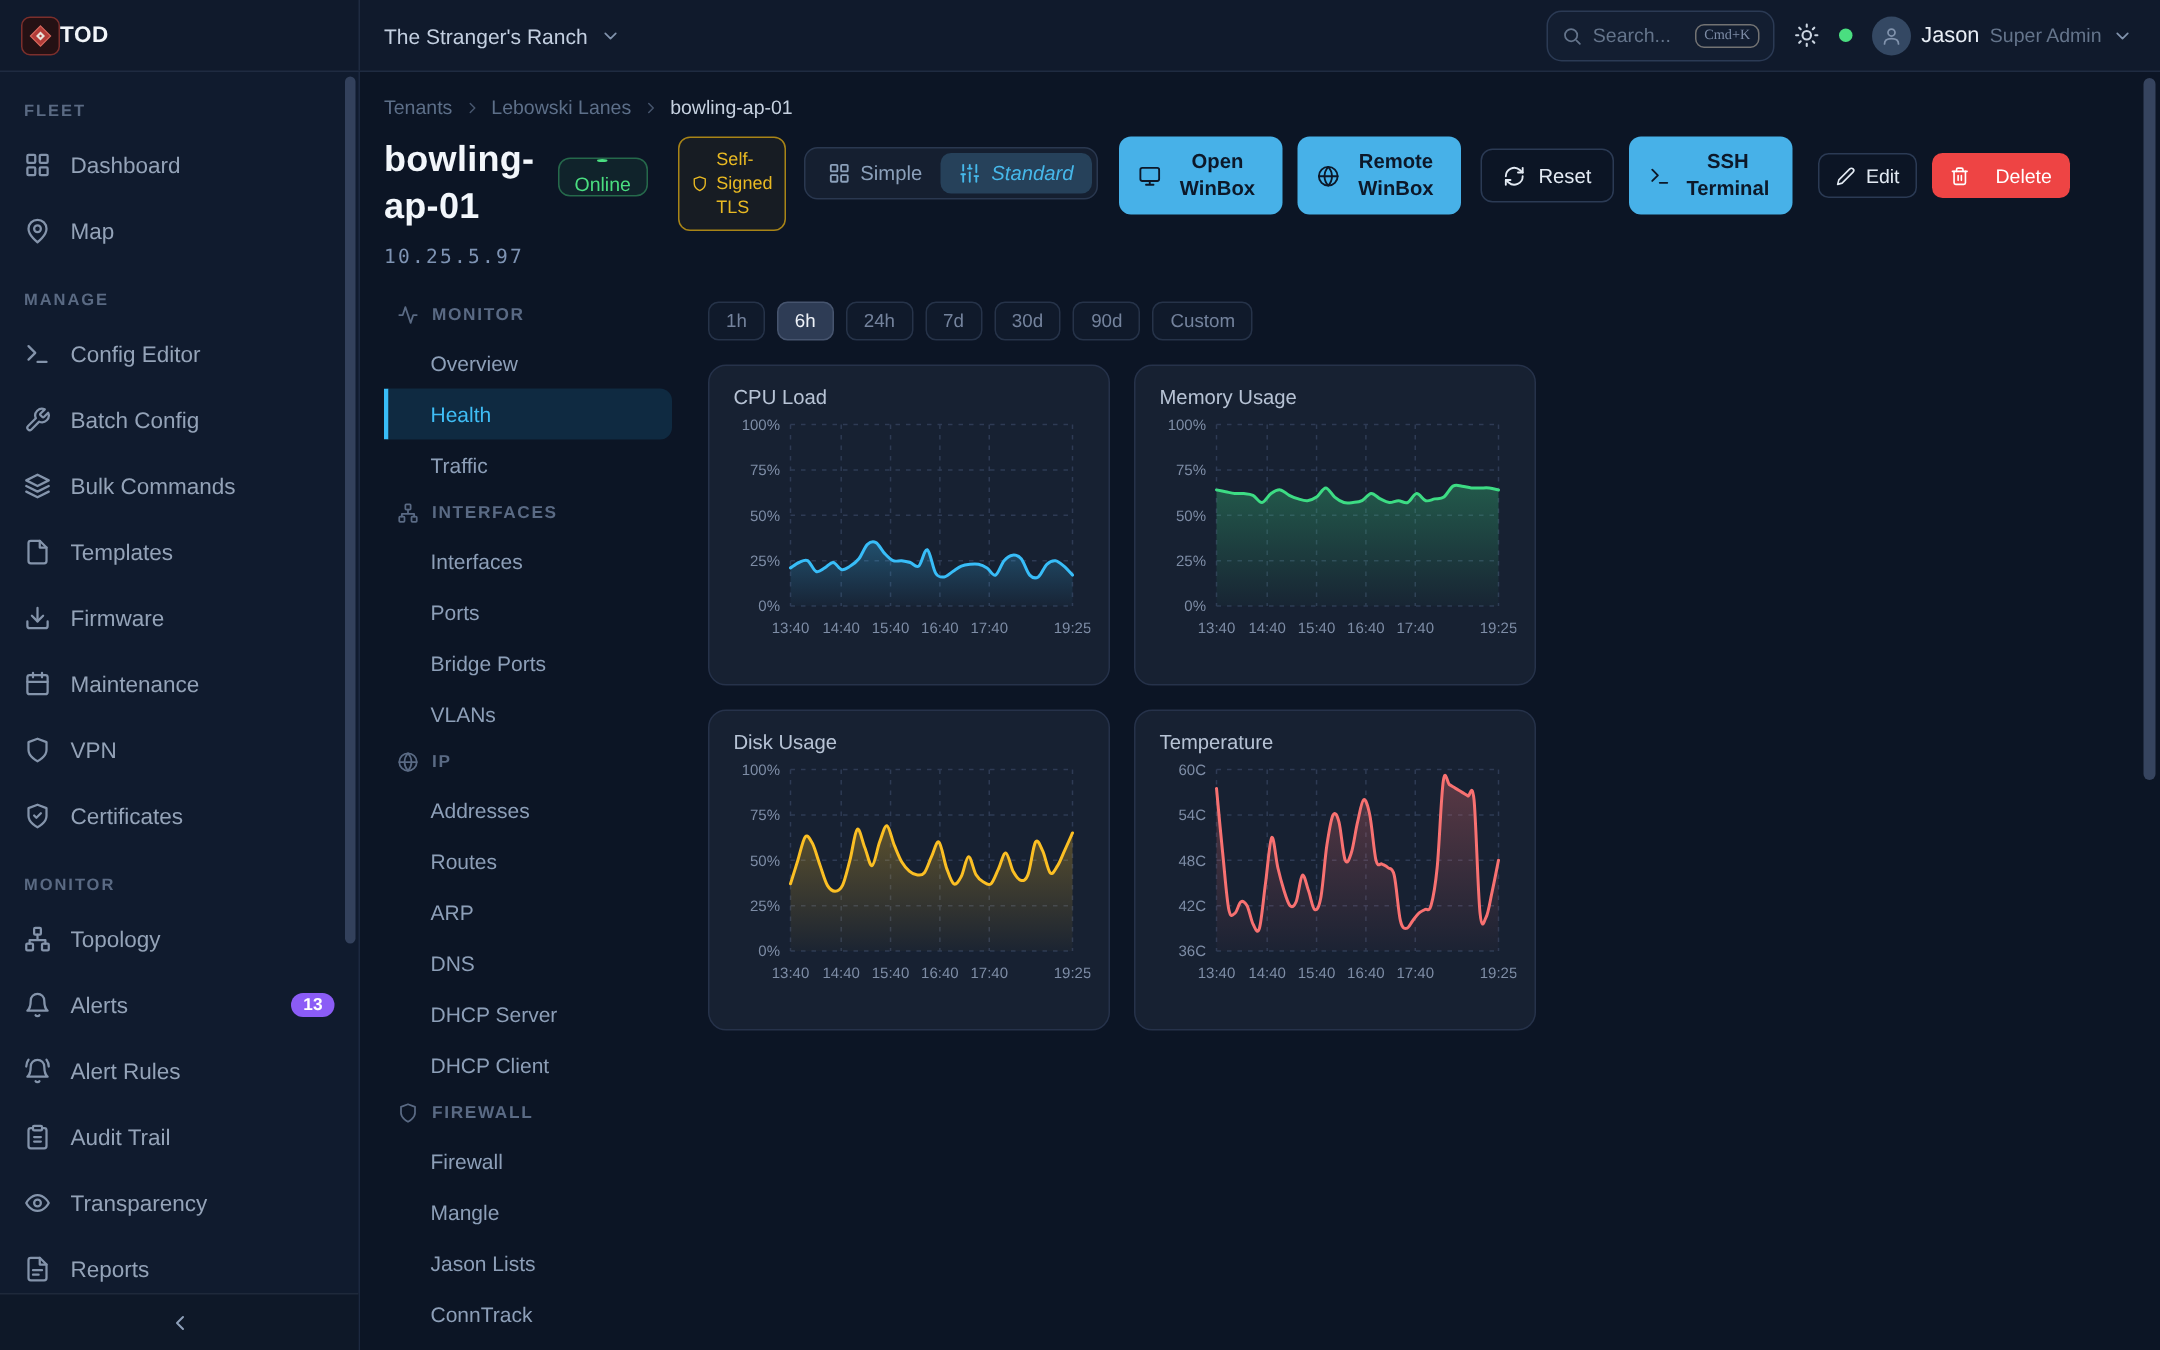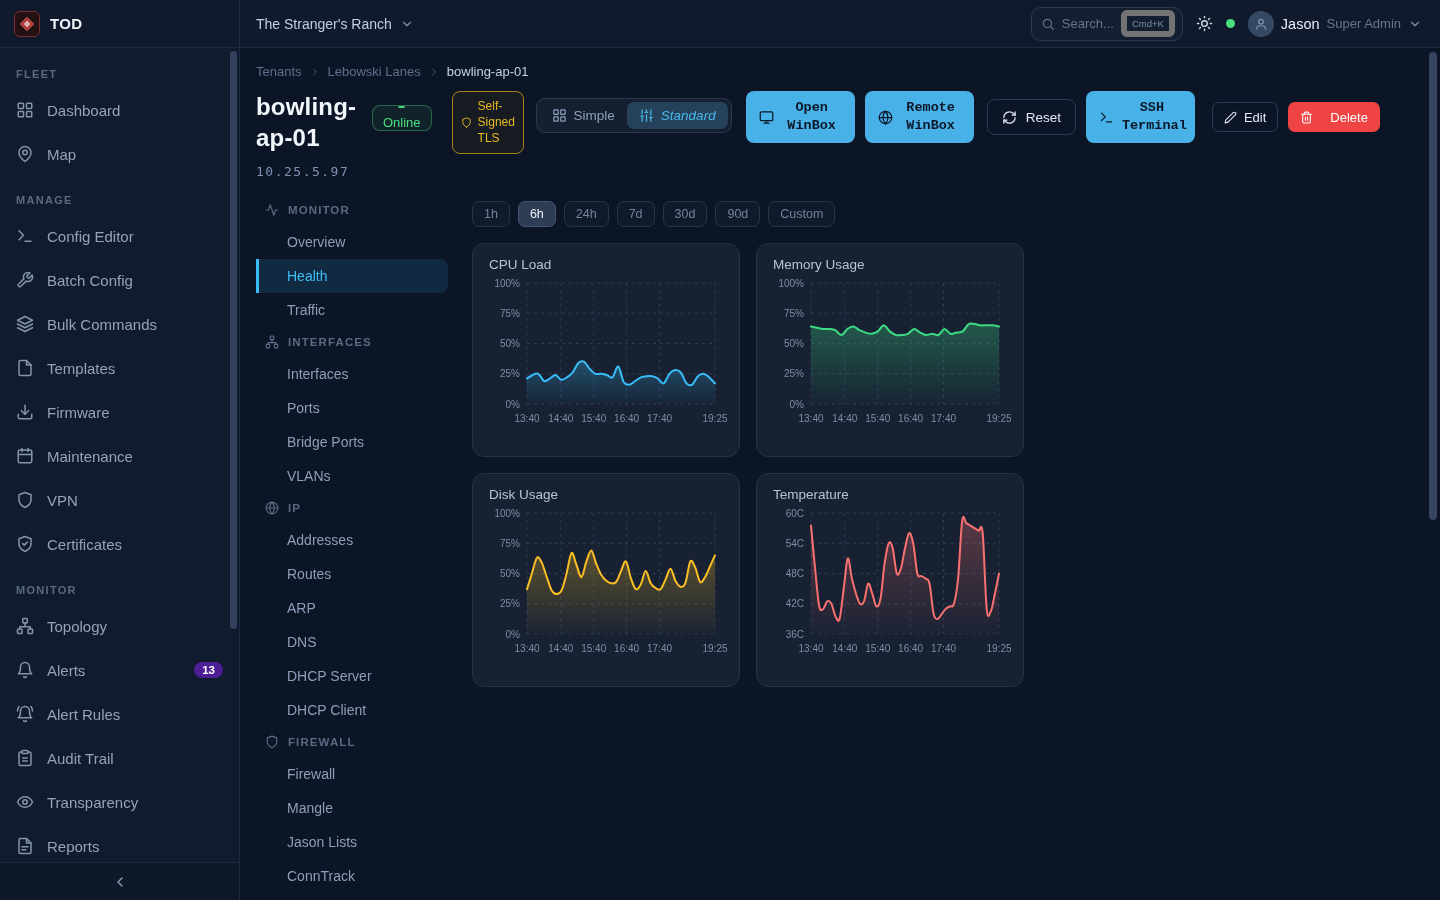--- a/index.html
+++ b/index.html
@@ -5,47 +5,47 @@
   * { box-sizing: border-box; margin: 0; padding: 0; }
   html, body { width: 1440px; height: 900px; overflow: hidden; }
   body { font-family: "Liberation Sans", sans-serif; background: #0c1525; color: #e2e8f0; }
   .app { width: 1440px; height: 900px; position: relative; overflow: hidden; display: flex; flex-direction: column; }
   button { font-family: inherit; cursor: pointer; background: none; border: none; color: inherit; }
   .i { display: inline-flex; align-items: center; justify-content: center; }
   .i svg { display: block; }
 
   
   .topbar { height: 48px; flex: 0 0 48px; display: flex; align-items: center; background: #101a2c; border-bottom: 1px solid #1f2b41; }
-  .brand { width: 240px; height: 100%; display: flex; align-items: center; gap: 10px; padding: 0 14px; border-right: 1px solid #1f2b41; flex-shrink: 0; }
+  .brand { width: 240px; height: 100%; display: flex; align-items: center; padding: 0 14px; border-right: 1px solid #1f2b41; flex-shrink: 0; }
   .logo { width: 26px; height: 26px; border-radius: 6px; background: #241114; border: 1px solid #7c2f2c; display: flex; align-items: center; justify-content: center; }
   .brand-name { font-size: 15px; font-weight: 700; color: #f1f5f9; letter-spacing: 0.4px; }
   .tenant { margin-left: 16px; display: flex; align-items: center; gap: 8px; font-size: 14px; color: #c3cfe0; cursor: pointer; text-align: right; }
   .tenant .i { color: #8193ad; }
   .topbar-right { margin-left: auto; display: flex; align-items: center; gap: 13px; padding-right: 18px; }
   .search { width: 152px; height: 34px; border: 1px solid #2b3a54; background: #131e31; border-radius: 10px; display: flex; align-items: center; gap: 7px; padding: 0 9px; color: #64748b; font-size: 13px; cursor: text; }
-  .kbd { margin-left: auto; border: 6px solid #737373; border-radius: 6px; padding: 2px 5px; font-family: Liberation Sans, sans-serif; font-size: 9.5px; color: #7d8ca6; }
+  .kbd { margin-left: auto; border: 1px solid #737373; border-radius: 6px; padding: 2px 5px; font-family: Liberation Serif, serif; font-size: 9.5px; color: #7d8ca6; }
   .theme-btn { color: #cbd5e1; }
   .conn-dot { width: 9px; height: 9px; border-radius: 50%; background: #4ade80; }
   .avatar { width: 26px; height: 26px; border-radius: 50%; background: #344863; color: #a9bad2; display: flex; align-items: center; justify-content: center; }
   .user-wrap { display: flex; align-items: center; gap: 7px; cursor: pointer; }
   .user-name { font-size: 14.5px; color: #e8eef6; }
   .user-role { font-size: 13px; color: #64748b; }
   .user-wrap .i { color: #8193ad; }
 
   
   .shell { flex: 1; display: flex; min-height: 0; }
 
   
   .sidebar { width: 240px; flex-shrink: 0; background: #101b2e; border-right: 1px solid #1c2940; display: flex; flex-direction: column; position: relative; }
   .side-scroll { flex: 1; overflow: hidden; padding-top: 8px; }
   .side-label { padding: 18px 16px 8px; font-size: 11px; font-weight: 700; letter-spacing: 1.3px; color: #5a6a83; }
   .side-label:first-child { padding-top: 12px; }
   .side-item { height: 44px; display: flex; align-items: center; gap: 13px; padding: 0 16px; font-size: 15px; color: #94a3b8; cursor: pointer; }
   .side-item .i { color: #8494ab; width: 18px; }
-  .badge-pill { margin-left: auto; background: #4c1d95; color: #fff; font-size: 11.5px; font-weight: 600; border-radius: 999px; padding: 2px 8px; }
+  .badge-pill { margin-left: auto; background: #8b5cf6; color: #fff; font-size: 11.5px; font-weight: 600; border-radius: 999px; padding: 2px 8px; }
   .side-collapse { height: 38px; flex-shrink: 0; border-top: 1px solid #1e293b; background: #0e1828; display: flex; align-items: center; justify-content: center; color: #8ea0ba; cursor: pointer; }
   .sidebar-scrollbar { position: absolute; top: 3px; right: 2px; width: 7px; height: 578px; background: #33415c; border-radius: 4px; }
 
   
   .main { flex: 1; background: #0c1525; padding: 16px 0 12px 16px; position: relative; overflow: hidden; }
   .main-scrollbar { position: absolute; top: 4px; right: 3px; width: 8px; height: 468px; background: #36445f; border-radius: 4px; }
 
   .breadcrumb { display: flex; align-items: center; gap: 7px; font-size: 13px; color: #5d6f89; }
   .crumb { cursor: pointer; }
   .crumb-sep { color: #46556d; }
@@ -58,21 +58,21 @@
   .device-ip { margin-top: 11px; font-family: "DejaVu Sans Mono", monospace; font-size: 13px; letter-spacing: 1.5px; color: #7e93b3; }
   .online-badge { margin-top: 14px; height: 26px; display: inline-flex; align-items: center; gap: 7px; padding: 0 10px; border: 1px solid rgba(74,222,128,.38); background: rgba(74,222,128,.07); border-radius: 8px; color: #4ade80; font-size: 13px; flex-shrink: 0; flex-direction: column; }
   .online-dot { width: 7px; height: 7px; border-radius: 50%; background: #4ade80; }
   .tls-badge { margin-left: 10px; width: 72px; flex-shrink: 0; display: flex; align-items: center; gap: 6px; padding: 6px 8px; border: 1px solid #a88417; background: rgba(234,179,8,.05); border-radius: 8px; color: #e8b923; font-size: 12px; line-height: 1.35; }
   .tls-badge .i { color: #e8b923; flex-shrink: 0; }
   .tls-text { max-width: 44px; }
   .segmented { margin-top: 7px; margin-left: 2px; display: flex; align-items: center; background: #151f30; border: 1px solid #2a3850; border-radius: 9px; padding: 3px; flex-shrink: 0; }
   .seg { display: flex; align-items: center; gap: 7px; padding: 6px 12px; border-radius: 7px; font-size: 13.5px; color: #8ba0ba; }
   .seg.active { background: #26415a; color: #46b8ea; font-style: italic; }
   .btn-sky { height: 52px; border-radius: 8px; background: #47b1e8; color: #0c1829; font-weight: 600; font-size: 13.5px; display: flex; align-items: center; gap: 8px; padding: 0 13px; flex-shrink: 0; }
-  .btn-sky .lbl { max-width: 60px; line-height: 1.35; text-align: center; font-family: Liberation Mono, monospace; }
+  .btn-sky .lbl { max-width: 60px; line-height: 1.35; text-align: center; }
   .btn-sky.first { margin-left: 4px; }
   .btn-outline { height: 36px; margin-top: 8px; margin-left: 3px; border: 1px solid #2b3a54; border-radius: 8px; color: #e3eaf3; font-size: 13.5px; display: flex; align-items: center; gap: 9px; padding: 0 14px; flex-shrink: 0; }
   .btn-outline .i, .btn-sky .i { color: inherit; }
   .btn-outline-sm { height: 30px; margin-top: 11px; margin-left: 7px; border: 1px solid #2b3a54; border-radius: 7px; color: #e3eaf3; font-size: 13px; display: flex; align-items: center; gap: 7px; padding: 0 11px; flex-shrink: 0; }
   .btn-danger { height: 30px; margin-top: 11px; border-radius: 7px; background: #ee4444; color: #ffffff; font-size: 13px; display: flex; align-items: center; gap: 17px; padding: 0 12px; flex-shrink: 0; }
 
   
   .content-row { display: flex; margin-top: 16px; }
   .subnav { width: 192px; flex-shrink: 0; }
   .subnav-header { height: 30px; display: flex; align-items: center; gap: 9px; padding-left: 9px; font-size: 11.5px; font-weight: 700; letter-spacing: 1.1px; color: #5a6a84; }

